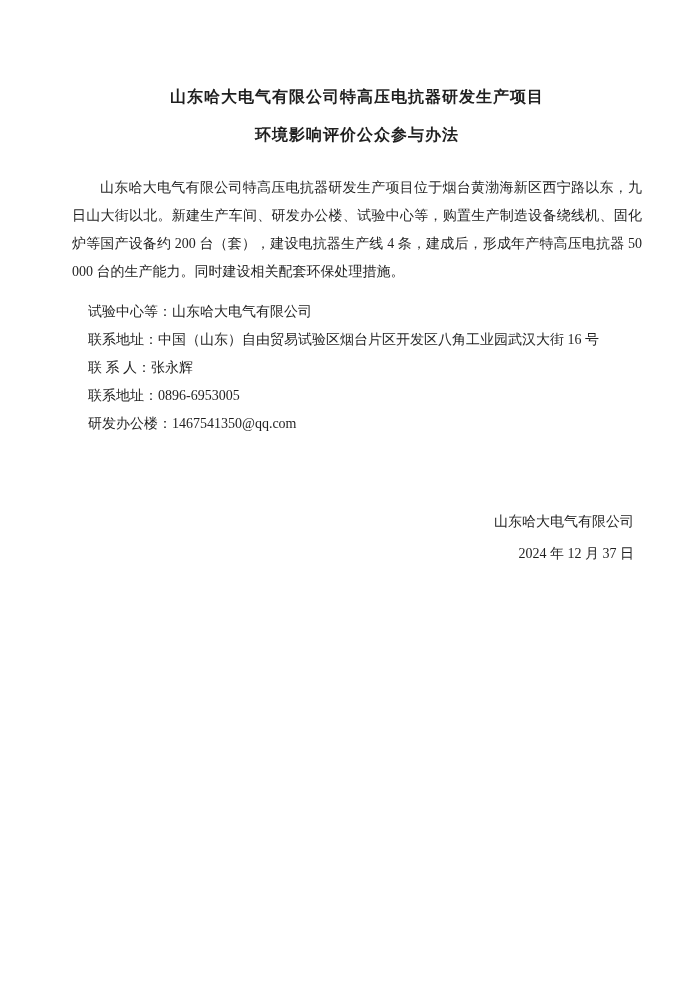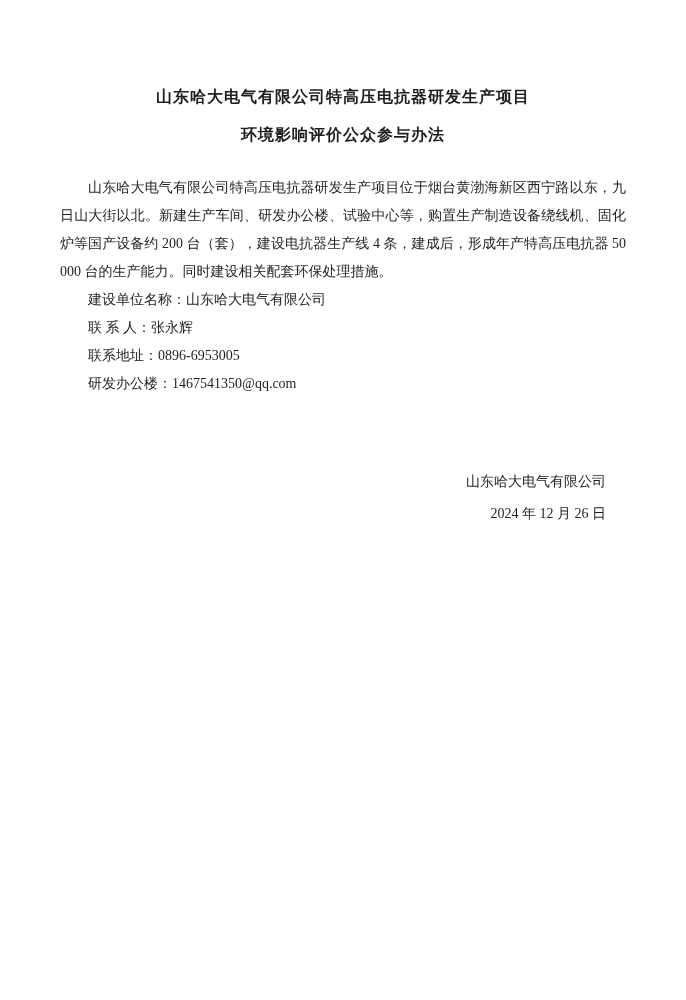--- a/index.html
+++ b/index.html
@@ -6,42 +6,42 @@
     margin: 0;
     padding: 0;
     background: #ffffff;
   }
   .page {
     position: relative;
     width: 686px;
     height: 1000px;
     box-sizing: border-box;
     background: #ffffff;
-    padding: 78px 60px 0 60px;
+    padding: 78px 32px 0 60px;
     font-family: "Liberation Serif", "DejaVu Serif", serif;
     color: #1f1f1f;
     overflow: hidden;
   }
   .title-block {
     margin-bottom: 20px;
   }
   .doc-title {
     font-size: 16px;
     font-weight: bold;
     text-align: center;
     margin: 0;
     line-height: 38px;
     letter-spacing: 1px;
   }
   .body-para {
     font-size: 14px;
     line-height: 28px;
     text-align: justify;
     text-indent: 2em;
-    margin: 0;
+    margin: 12px;
     word-break: break-all;
   }
   .contact-line {
     font-size: 14px;
     line-height: 28px;
     text-align: justify;
     text-indent: 2em;
     margin: 0;
     word-break: break-all;
   }
@@ -62,27 +62,28 @@
 <div class="page">
 
   <div class="title-block">
     <h1 class="doc-title">山东哈大电气有限公司特高压电抗器研发生产项目</h1>
     <h1 class="doc-title">环境影响评价公众参与办法</h1>
   </div>
 
   <p class="body-para">山东哈大电气有限公司特高压电抗器研发生产项目位于烟台黄渤海新区西宁路以东，九日山大街以北。新建生产车间、研发办公楼、试验中心等，购置生产制造设备绕线机、固化炉等国产设备约 200 台（套），建设电抗器生产线 4 条，建成后，形成年产特高压电抗器 50000 台的生产能力。同时建设相关配套环保处理措施。</p>
 
 
-  <p class="contact-line"><span>建设单位名称：</span><span>山东哈大电气有限公司</span></p>
+  <p class="contact-line"><span>试验中心等：</span><span>山东哈大电气有限公司</span></p>
 
+  <p class="contact-line"><span>联系地址：</span><span>中国（山东）自由贸易试验区烟台片区开发区八角工业园武汉大街 16 号</span></p>
 
   <p class="contact-line"><span>联 系 人：</span><span>张永辉</span></p>
 
   <p class="contact-line"><span>联系地址：</span><span>0896-6953005</span></p>
 
   <p class="contact-line"><span>研发办公楼：</span><span>1467541350@qq.com</span></p>
 
   <div class="signature-block">
     <p>山东哈大电气有限公司</p>
-    <p>2024 年 12 月 26 日</p>
+    <p>2024 年 12 月 37 日</p>
   </div>
 
 </div>
 
 </body></html>

